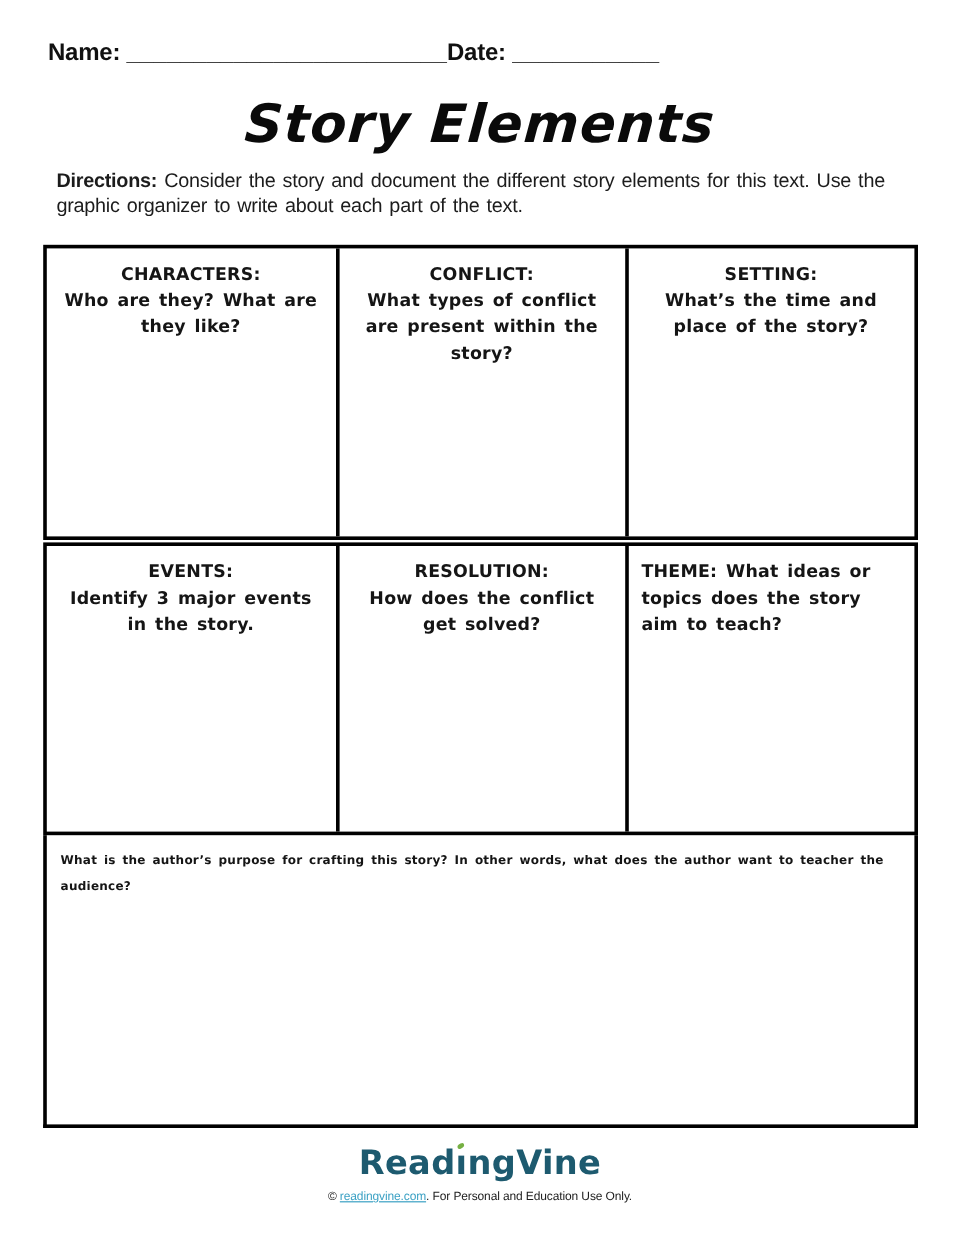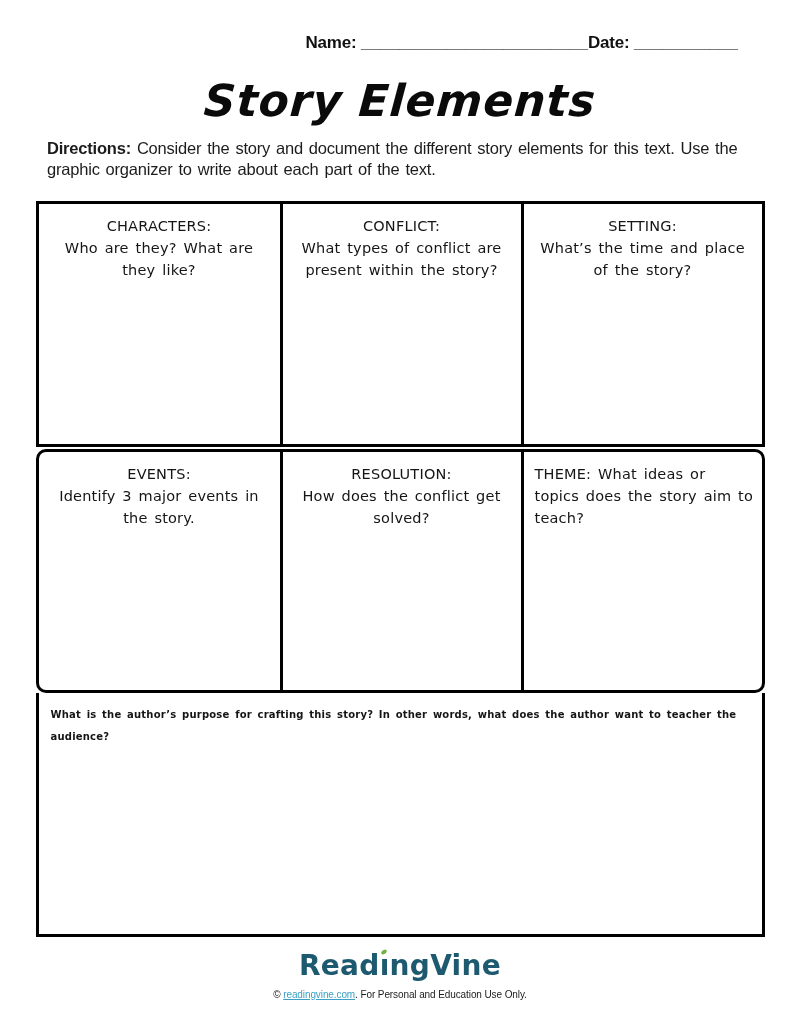--- a/index.html
+++ b/index.html
@@ -7,23 +7,23 @@
   body {
     width: 800px; height: 1035px;
     font-family: "Liberation Sans", sans-serif;
     color: #111;
     overflow: hidden;
   }
   .page { width: 800px; height: 1035px; padding-top: 33px; background: #fff; }
 
   
   .topline {
-    display: flex; justify-content: flex-end;
+    display: flex; justify-content: flex-start;
     padding: 0 62px 0 40px;
-    font-size: 17px; font-weight: 700; letter-spacing: -0.2px;
+    font-size: 20px; font-weight: 700; letter-spacing: -0.2px;
   }
   .field-group { white-space: nowrap; }
   .blank {
     font-weight: 700; letter-spacing: 0;
     color: #333;
   }
 
   
   .title {
     margin-top: 22px;
@@ -45,26 +45,26 @@
   }
   .directions b { font-weight: 700; }
 
   
   .rowbox {
     width: 729px; margin: 0 auto;
     border: 3px solid #000;
     display: grid; grid-template-columns: 1fr 1fr 1fr;
   }
   .rowbox.first { margin-top: 21px; height: 246px; margin-bottom: 2px; }
-  .rowbox.second { height: 244px; margin-bottom: 0; border-radius: 10px; }
+  .rowbox.second { height: 244px; margin-bottom: 0; }
   .cell { padding: 11px 9px 0 9px; text-align: center; position: relative; }
   .cell + .cell { border-left: 3px solid #000; }
   .cell-heading, .cell-prompt {
     font-family: "DejaVu Sans", sans-serif;
-    font-size: 14.5px; font-weight: 400; line-height: 22px;
+    font-size: 14.5px; font-weight: 700; line-height: 22px;
     letter-spacing: 0.2px; word-spacing: 2px;
     color: #151515;
   }
   .cell.theme-cell { text-align: left; padding: 11px 8px 0 11px; }
   .answer-area { position: absolute; left: 0; right: 0; bottom: 0; top: 72px; }
 
   .bottombox {
     width: 729px; margin: 0 auto; height: 244px;
     border: 3px solid #000; border-top: none;
     padding: 11px 12px 0 12px;

